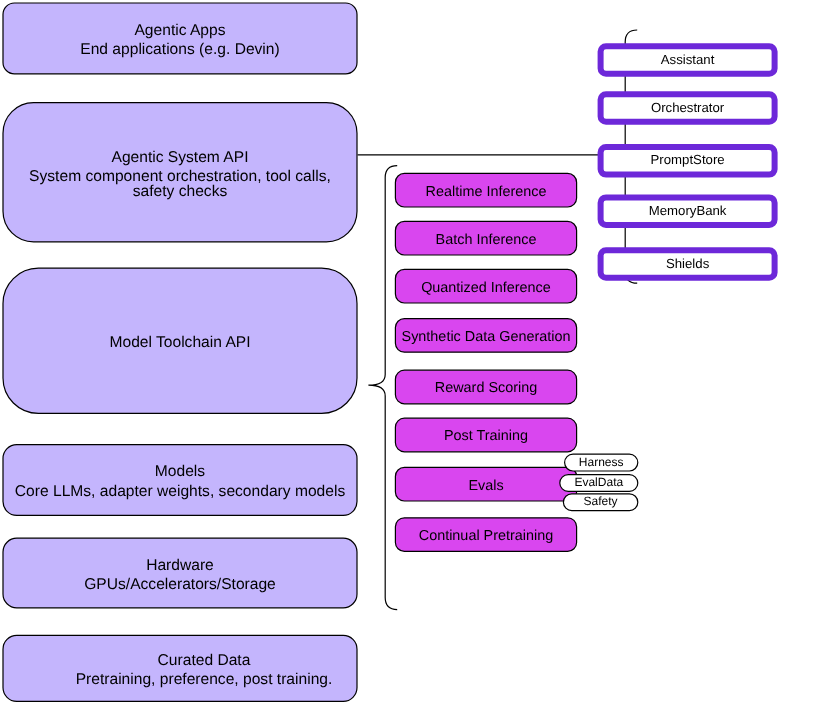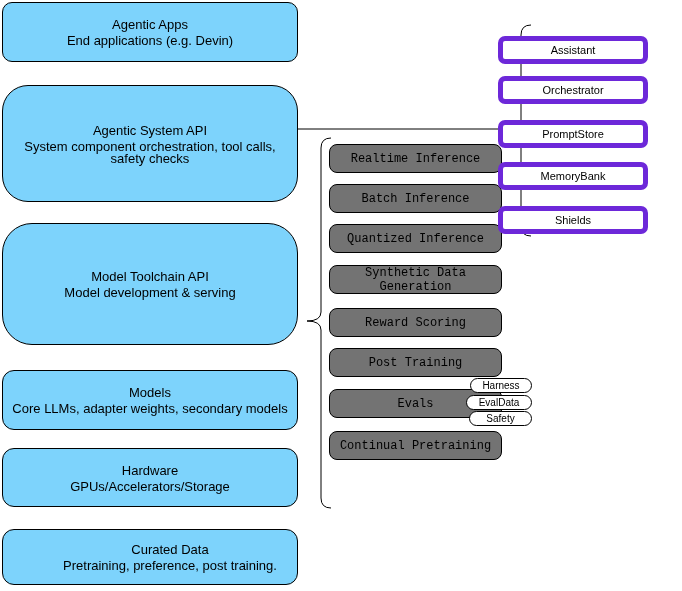--- a/index.html
+++ b/index.html
@@ -5,39 +5,39 @@
   html,body{margin:0;padding:0;background:#ffffff;}
   .canvas{
     position:relative;width:682px;height:591px;background:#ffffff;overflow:hidden;
     font-family:"Liberation Sans",sans-serif;color:#000;
   }
   .layer{position:absolute;left:0;top:0;width:682px;height:591px;pointer-events:none;}
 
   
   .lbox{
     position:absolute;left:2px;width:296px;box-sizing:border-box;
-    background:#7dd3fc;border:1px solid #000;
+    background:#c4b5fd;border:1px solid #000;
     display:flex;flex-direction:column;justify-content:center;align-items:center;
     text-align:center;gap:3px;z-index:2;
   }
   .lb0{top:2px;height:60px;border-radius:10px;}
   .lb1{top:85px;height:117px;border-radius:26px;}
   .lb2{top:223px;height:122px;border-radius:30px;}
   .lb3{top:370px;height:60px;border-radius:12px;}
   .lb4{top:448px;height:59px;border-radius:12px;}
   .lb5{top:529px;height:56px;border-radius:12px;padding-left:40px;}
   .lbox .title{font-size:13px;line-height:15px;}
   .lbox .subtitle{font-size:13px;line-height:12px;padding:0 6px;}
 
   
   .mbox{
-    position:absolute;left:329px;width:173px;height:29px;box-sizing:border-box;
-    background:#737373;border:1px solid #000;border-radius:8px;
+    position:absolute;left:329px;width:152px;height:29px;box-sizing:border-box;
+    background:#d946ef;border:1px solid #000;border-radius:8px;
     display:flex;align-items:center;justify-content:center;
-    font-size:12px;text-align:center;z-index:2;font-family:Liberation Mono, monospace;
+    font-size:12px;text-align:center;z-index:2;
   }
   .m0{top:144px;}.m1{top:184px;}.m2{top:224px;}.m3{top:265px;}.m4{top:308px;}
   .m5{top:348px;}.m6{top:389px;}.m7{top:431px;}.m8{top:470px;}
 
   
   .pill{
     position:absolute;box-sizing:border-box;background:#fff;border:1px solid #000;
     border-radius:8px;display:flex;align-items:center;justify-content:center;
     font-size:10px;line-height:10px;z-index:4;
   }
@@ -68,21 +68,20 @@
   <div class="lbox lb0">
     <div class="title">Agentic Apps</div>
     <div class="subtitle">End applications (e.g. Devin)</div>
   </div>
   <div class="lbox lb1">
     <div class="title">Agentic System API</div>
     <div class="subtitle">System component orchestration, tool calls, safety checks</div>
   </div>
   <div class="lbox lb2">
     <div class="title">Model Toolchain API</div>
-    <div class="subtitle">Model development &amp; serving</div>
   </div>
   <div class="lbox lb3">
     <div class="title">Models</div>
     <div class="subtitle">Core LLMs, adapter weights, secondary models</div>
   </div>
   <div class="lbox lb4">
     <div class="title">Hardware</div>
     <div class="subtitle">GPUs/Accelerators/Storage</div>
   </div>
   <div class="lbox lb5">

